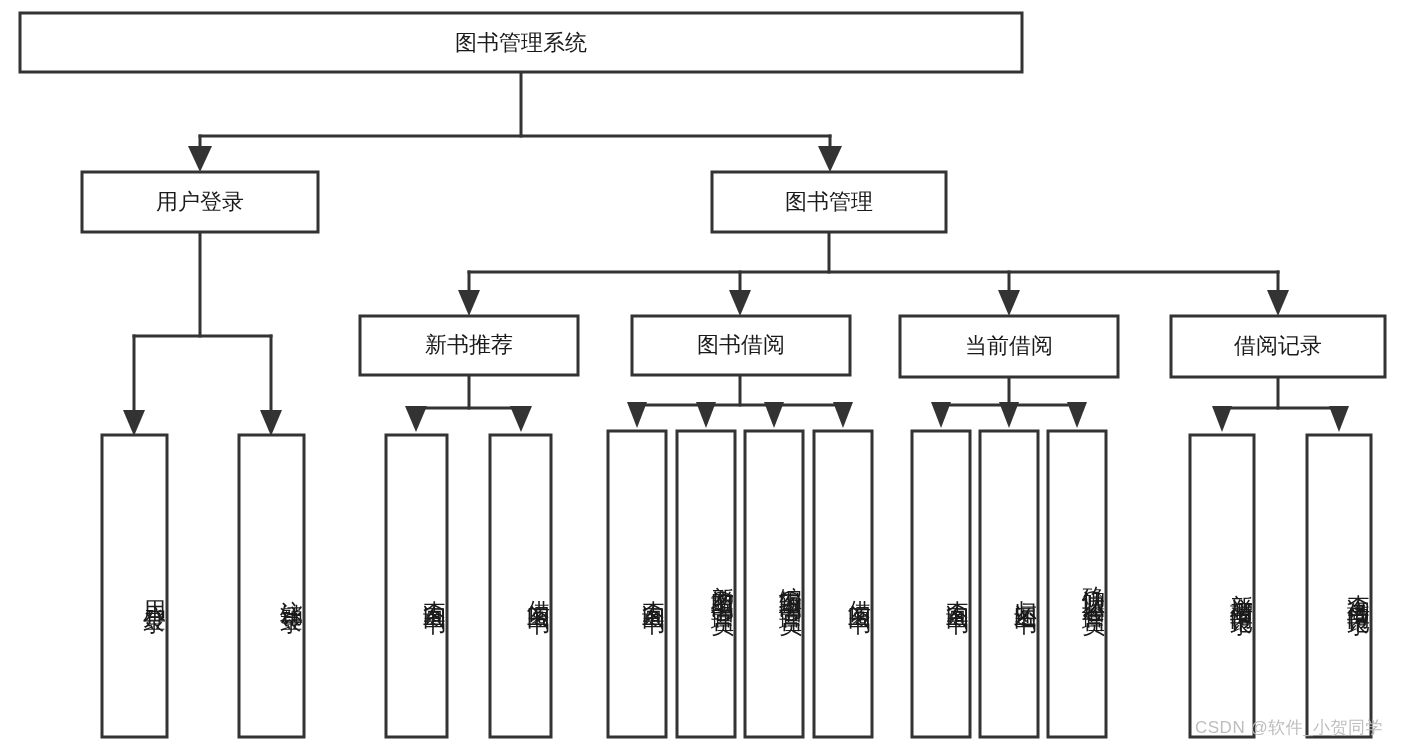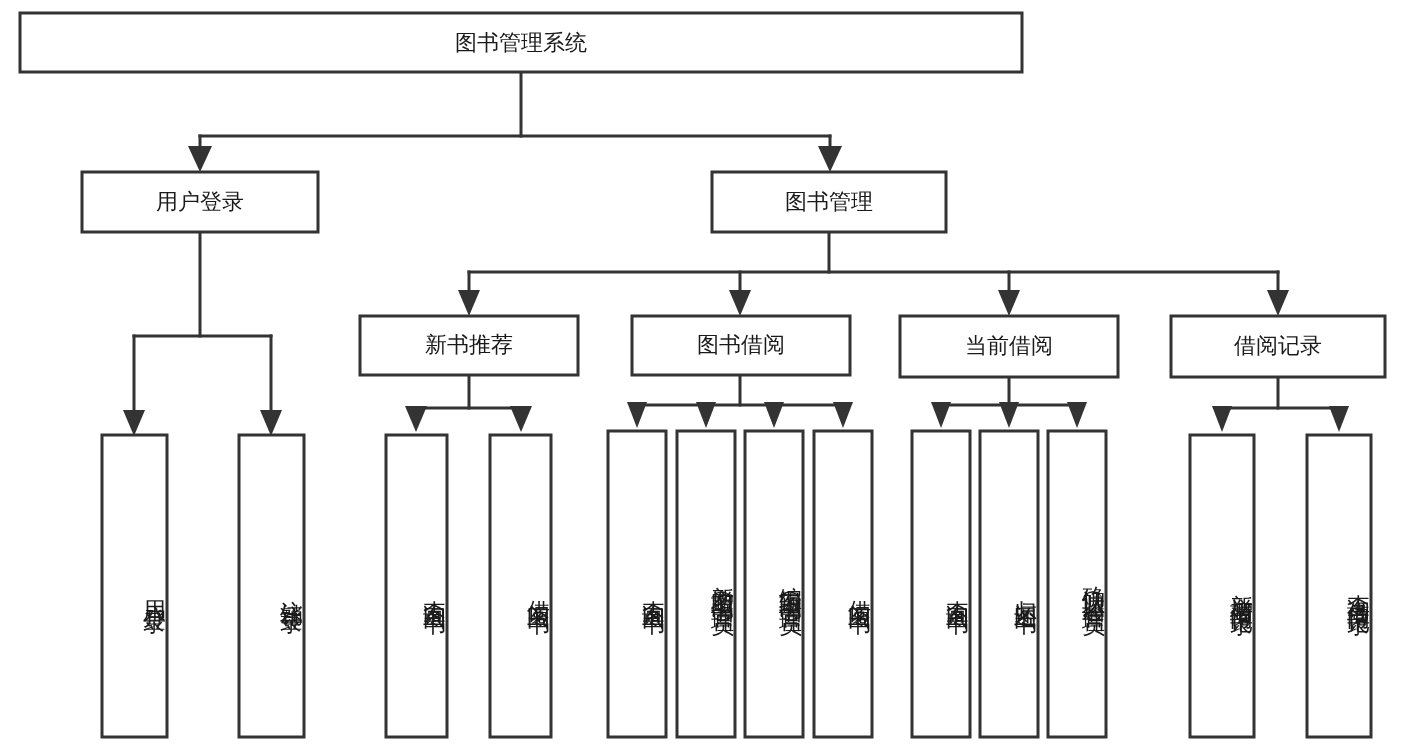--- a/index.html
+++ b/index.html
@@ -199,14 +199,15 @@
   <div class="leaf-label" style="left:746px; top:441px; width:56px; height:290px;">编辑图书（管理员）</div>
   <div class="leaf-label" style="left:815px; top:505px; width:56px; height:170px;">借阅图书</div>
 
   <div class="leaf-label" style="left:913px; top:505px; width:56px; height:170px;">查询图书</div>
   <div class="leaf-label" style="left:981px; top:505px; width:56px; height:170px;">归还图书</div>
   <div class="leaf-label" style="left:1049px; top:441px; width:56px; height:290px;">确认归还（管理员）</div>
 
   <div class="leaf-label" style="left:1191px; top:470px; width:62px; height:235px;">新增借阅记录</div>
   <div class="leaf-label" style="left:1308px; top:470px; width:62px; height:235px;">查询借阅记录</div>
 
+  <div class="watermark" style="left:1195px; top:716px;">CSDN @软件_小贺同学</div>
 
 </div>
 
 </body></html>

